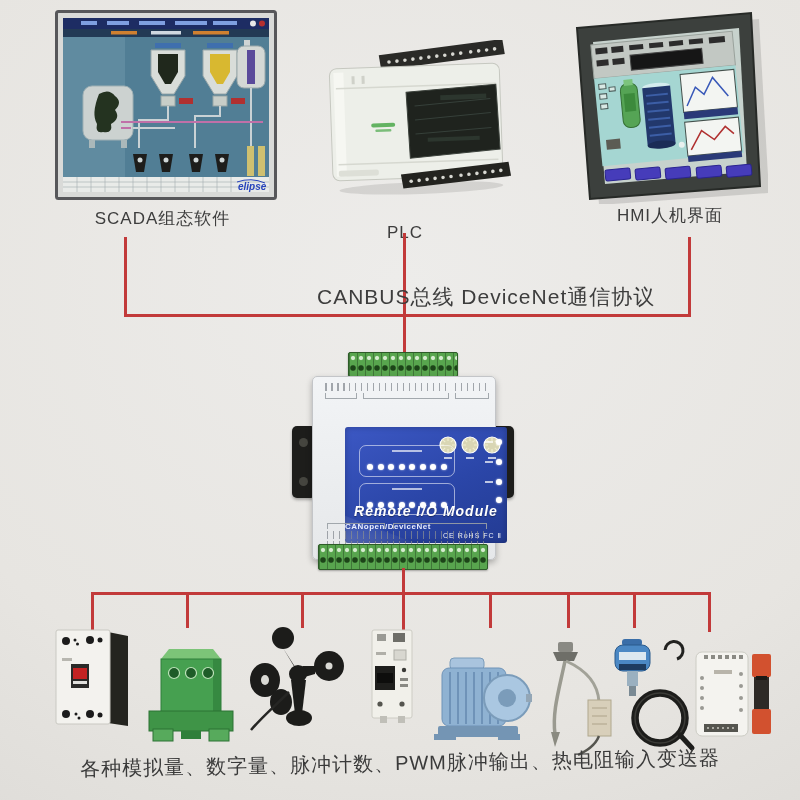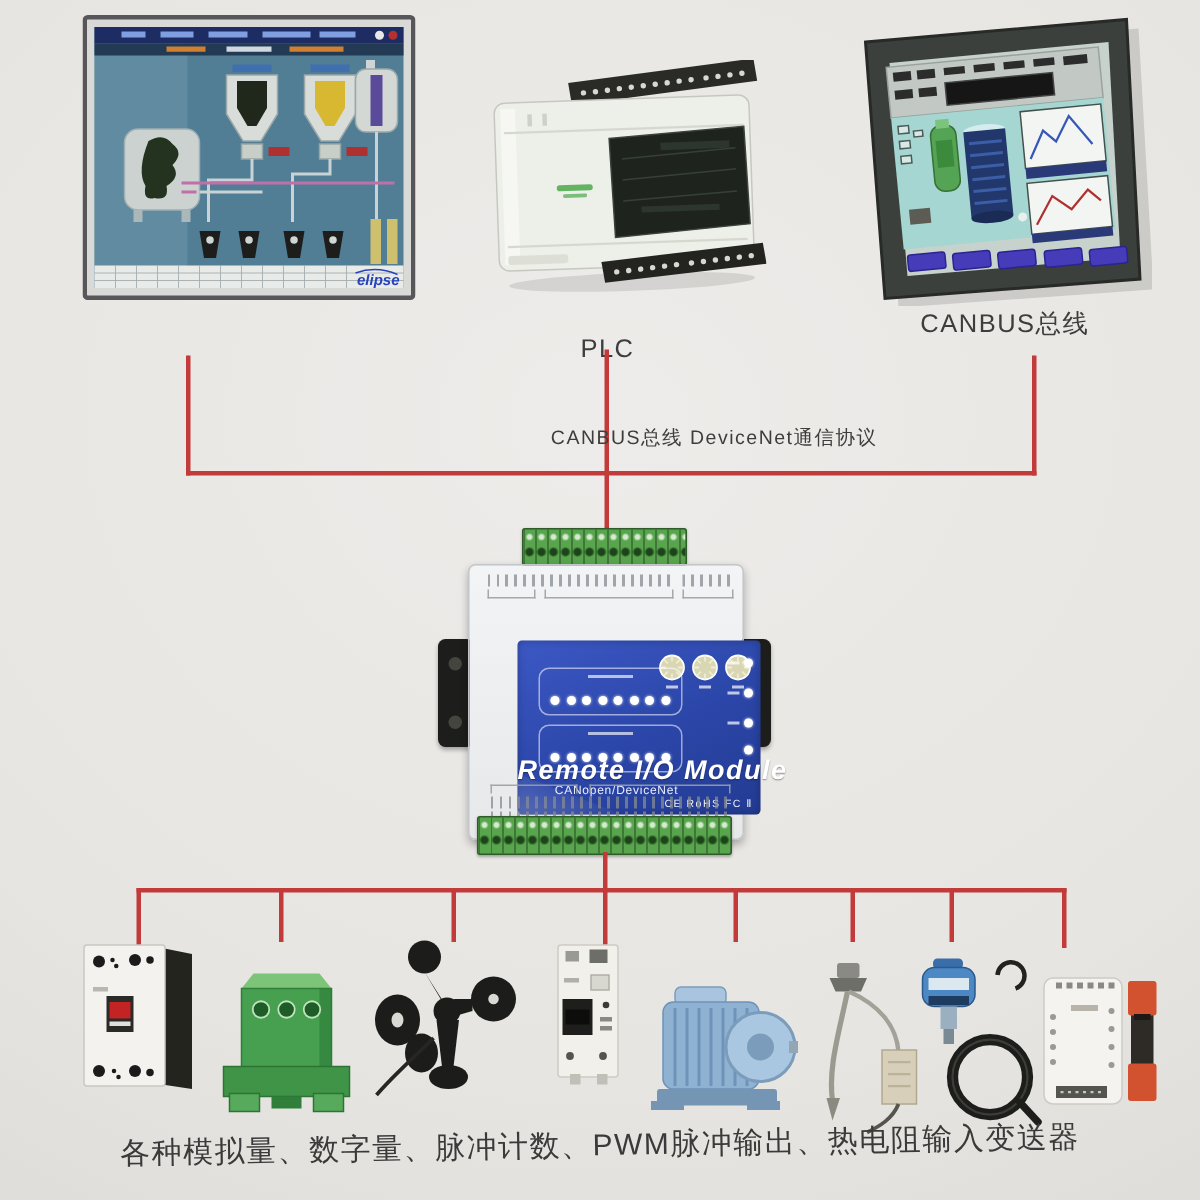--- a/index.html
+++ b/index.html
@@ -15,22 +15,22 @@
   .abs{position:absolute;}
   
   .vline{position:absolute;width:3px;background:var(--line-red,#c23a3a);}
   .hline{position:absolute;height:3px;background:var(--line-red,#c23a3a);}
   
   .eq-label{
     position:absolute;color:var(--ink,#3d3d3d);font-size:17px;letter-spacing:1px;
     text-align:center;white-space:nowrap;
   }
   .bus-label{
-    position:absolute;color:var(--ink,#3d3d3d);font-size:13px;letter-spacing:1px;
-    text-align:right;white-space:nowrap;
+    position:absolute;color:var(--ink,#3d3d3d);font-size:21px;letter-spacing:1px;
+    text-align:right;white-space:nowrap;margin-left:32px;
   }
   .caption{
     position:absolute;color:#3a3a3a;font-size:20px;letter-spacing:1px;
     text-align:center;white-space:nowrap;transform:rotate(-1deg);
   }
   
   .module-wrap{position:absolute;left:290px;top:350px;width:226px;height:222px;}
   .ear{position:absolute;width:24px;height:72px;background:#1d1d1b;border-radius:5px;box-shadow:0 2px 3px rgba(0,0,0,.3);}
   .ear .hole{position:absolute;left:7px;width:9px;height:9px;border-radius:50%;background:#45453f;}
   .module-body{
@@ -65,26 +65,26 @@
     position:absolute;left:14px;width:94px;height:30px;border:1px solid rgba(255,255,255,.55);
     border-radius:7px;
   }
   .led-box .box-label{position:absolute;left:32px;top:4px;width:30px;height:2px;background:rgba(255,255,255,.65);}
   .led-box .dots{position:absolute;left:7px;right:7px;bottom:6px;display:flex;justify-content:space-between;}
   .dot{width:6px;height:6px;border-radius:50%;background:#fff;box-shadow:0 0 2px rgba(255,255,255,.9);}
   .side-led{position:absolute;width:6px;height:6px;border-radius:50%;background:#fff;box-shadow:0 0 2px #fff;}
   .side-dash{position:absolute;width:8px;height:2px;background:rgba(255,255,255,.7);}
   .module-title{
     position:absolute;left:0;right:0;top:76px;text-align:center;color:#fff;
-    font-size:18px;font-weight:bold;font-style:italic;letter-spacing:1px;white-space:nowrap;
+    font-size:14px;font-weight:bold;font-style:italic;letter-spacing:1px;white-space:nowrap;
     text-shadow:0 1px 1px rgba(0,0,0,.4);
   }
   .module-sub{
-    position:absolute;left:0;right:30px;top:95px;text-align:center;color:#e8ecff;
-    font-size:8px;font-weight:normal;letter-spacing:.5px;white-space:nowrap;
+    position:absolute;left:0;right:30px;top:95px;color:#e8ecff;
+    font-size:8px;font-weight:bold;letter-spacing:.5px;white-space:nowrap;
   }
   .module-cert{
     position:absolute;right:5px;bottom:3px;color:rgba(255,255,255,.92);
     font-size:7px;letter-spacing:1px;white-space:nowrap;
   }
   .dev{position:absolute;}
   svg{display:block;}
 </style>
 </head>
 <body>
@@ -301,22 +301,23 @@
           <rect x="36" y="158" width="25" height="11" rx="2" fill="#463cba" stroke="#2a2490"></rect>
           <rect x="66" y="160" width="25" height="11" rx="2" fill="#463cba" stroke="#2a2490"></rect>
           <rect x="96" y="162" width="25" height="11" rx="2" fill="#463cba" stroke="#2a2490"></rect>
           <rect x="127" y="164" width="25" height="11" rx="2" fill="#463cba" stroke="#2a2490"></rect>
           <rect x="157" y="166" width="25" height="11" rx="2" fill="#463cba" stroke="#2a2490"></rect>
         </g>
       </g>
     </svg>
   </div>
 
+  <div class="eq-label" style="left:75px;top:207px;width:175px;">SCADA组态软件</div>
   <div class="eq-label" style="left:355px;top:223px;width:100px;">PLC</div>
-  <div class="eq-label" style="left:590px;top:204px;width:160px;">CANBUS总线</div>
+  <div class="eq-label" style="left:590px;top:204px;width:160px;">HMI人机界面</div>
 
   <div class="vline" style="left:124px;top:237px;height:80px;"></div>
   <div class="vline" style="left:403px;top:233px;height:121px;"></div>
   <div class="vline" style="left:688px;top:237px;height:80px;"></div>
   <div class="hline" style="left:124px;top:314px;width:567px;"></div>
   <div class="bus-label" style="left:285px;top:283px;width:300px;">CANBUS总线 DeviceNet通信协议</div>
 
   <div class="module-wrap">
     <div class="ear" style="left:2px;top:76px;">
       <div class="hole" style="top:12px;"></div>

